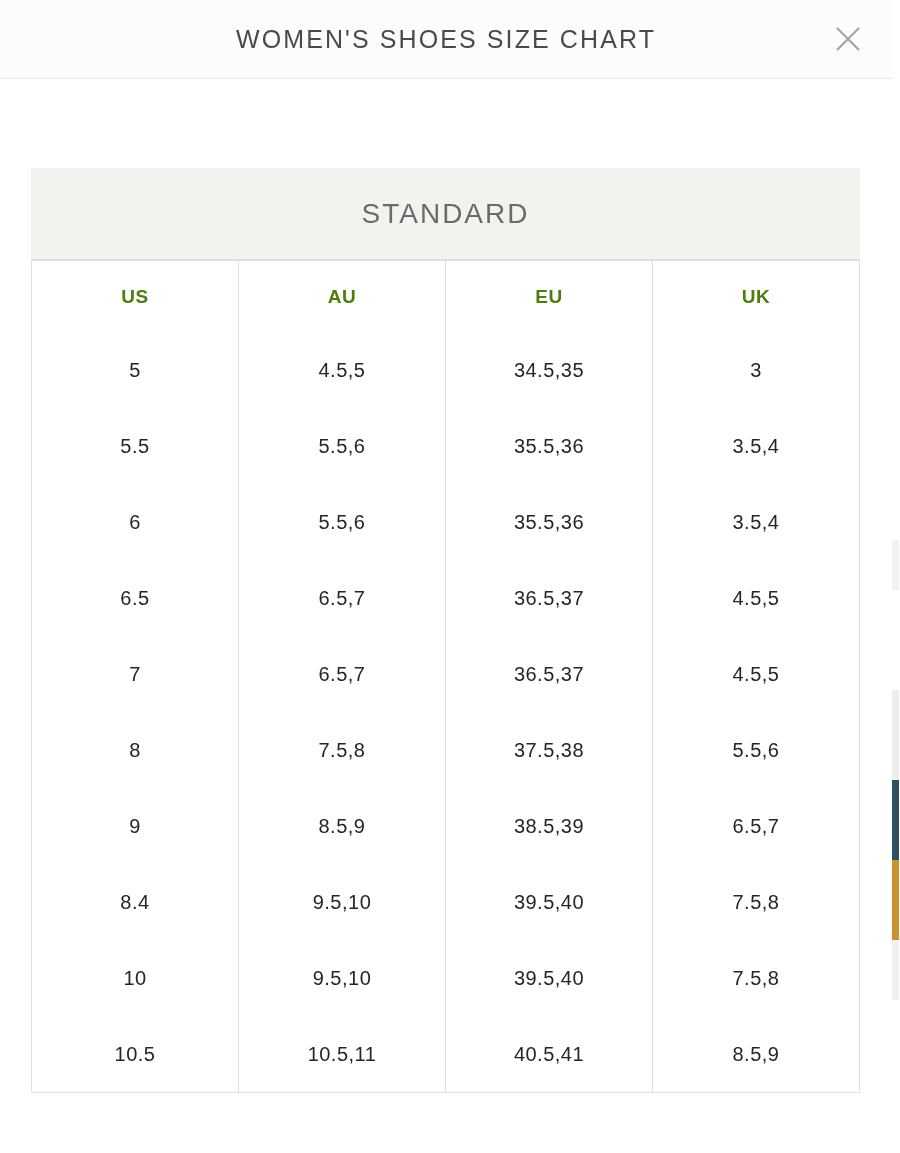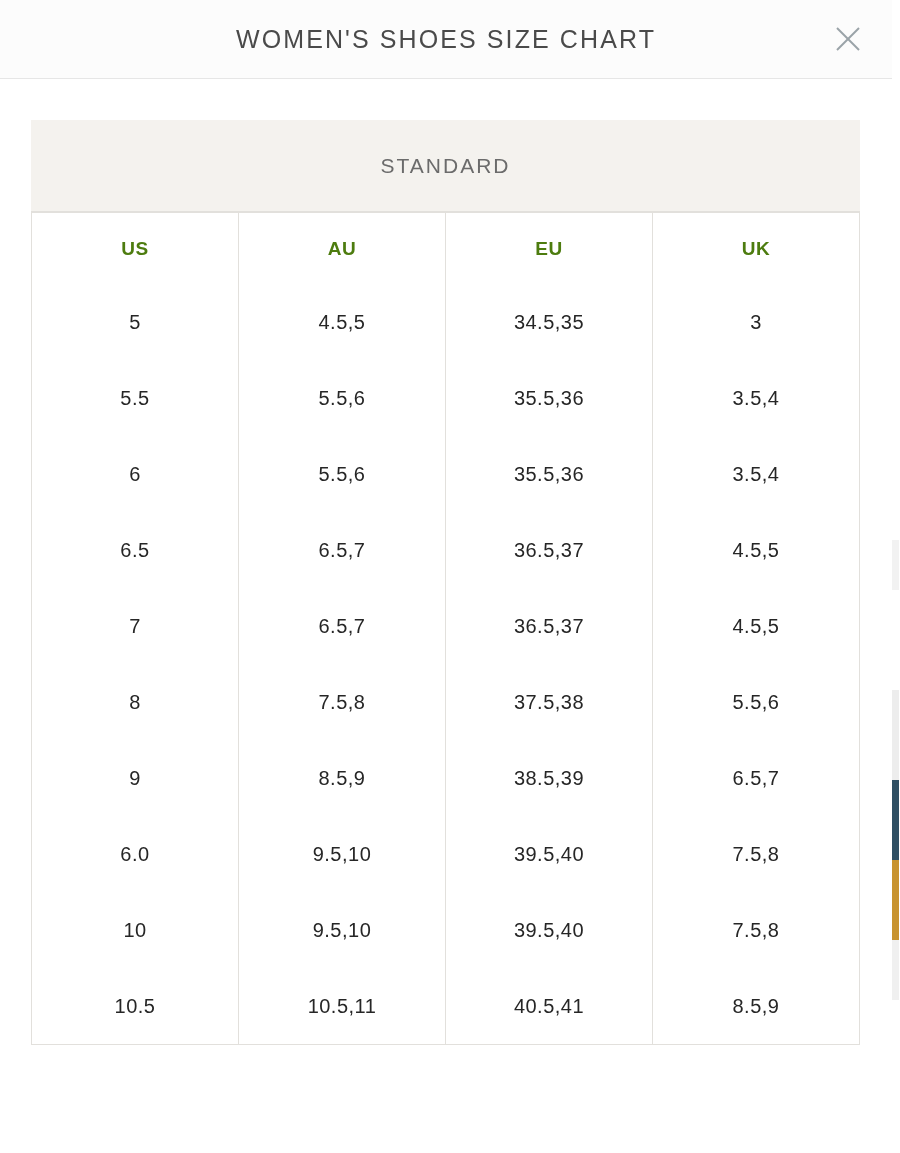--- a/index.html
+++ b/index.html
@@ -90,25 +90,26 @@
     border-collapse: collapse;
     table-layout: fixed;
   }
 
   .size-table caption {
     caption-side: top;
     background: #f4f2ee;
     border-bottom: 1px solid #e2e0dc;
     height: 92px;
     line-height: 92px;
-    font-size: 21px;
+    font-size: 28px;
     letter-spacing: 2px;
     color: #6b6b6b;
     text-align: center;
     font-weight: 400;
+    margin-top: 48px;
   }
 
   .size-table th,
   .size-table td {
     text-align: center;
     border-right: 1px solid #e2e0dc;
     font-weight: 400;
     color: #2e2e2e;
   }
   .size-table th:last-child,
@@ -200,21 +201,21 @@
             <td>37.5,38</td>
             <td>5.5,6</td>
           </tr>
           <tr>
             <td>9</td>
             <td>8.5,9</td>
             <td>38.5,39</td>
             <td>6.5,7</td>
           </tr>
           <tr>
-            <td>6.0</td>
+            <td>8.4</td>
             <td>9.5,10</td>
             <td>39.5,40</td>
             <td>7.5,8</td>
           </tr>
           <tr>
             <td>10</td>
             <td>9.5,10</td>
             <td>39.5,40</td>
             <td>7.5,8</td>
           </tr>

